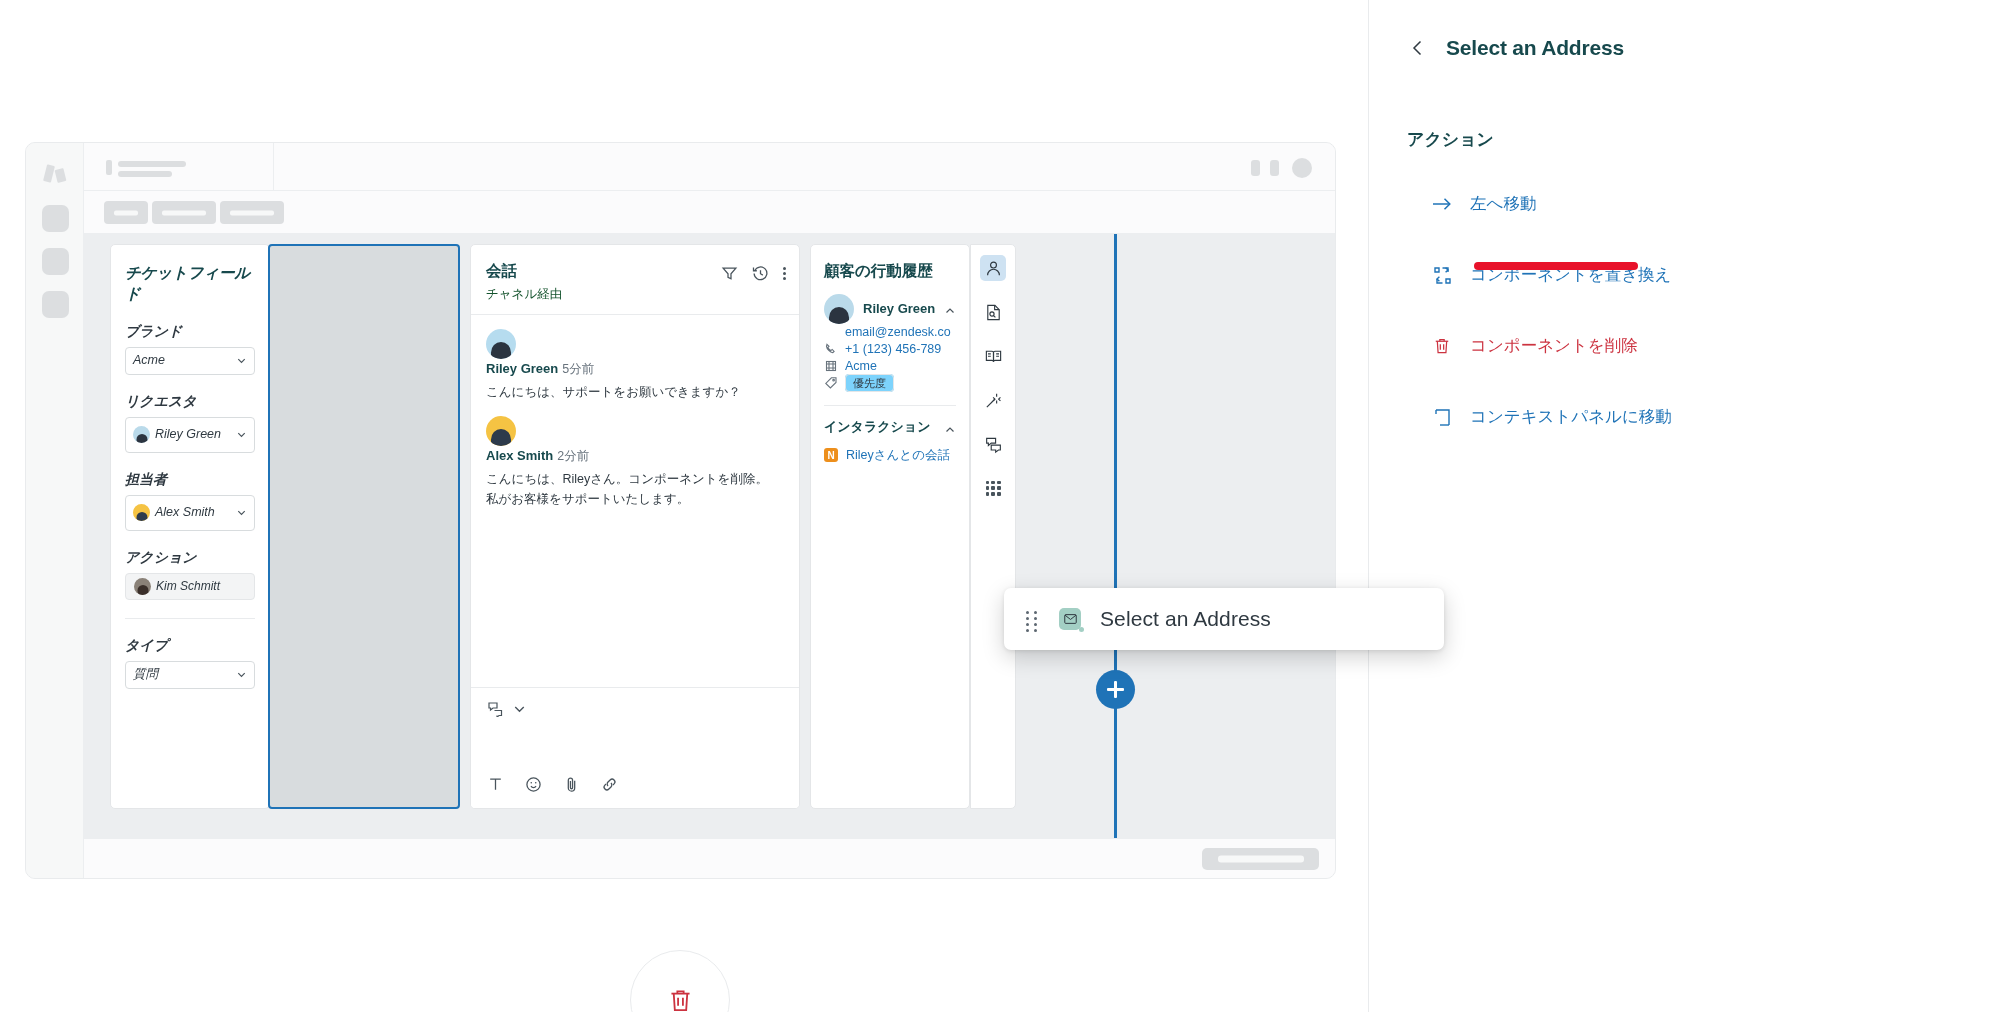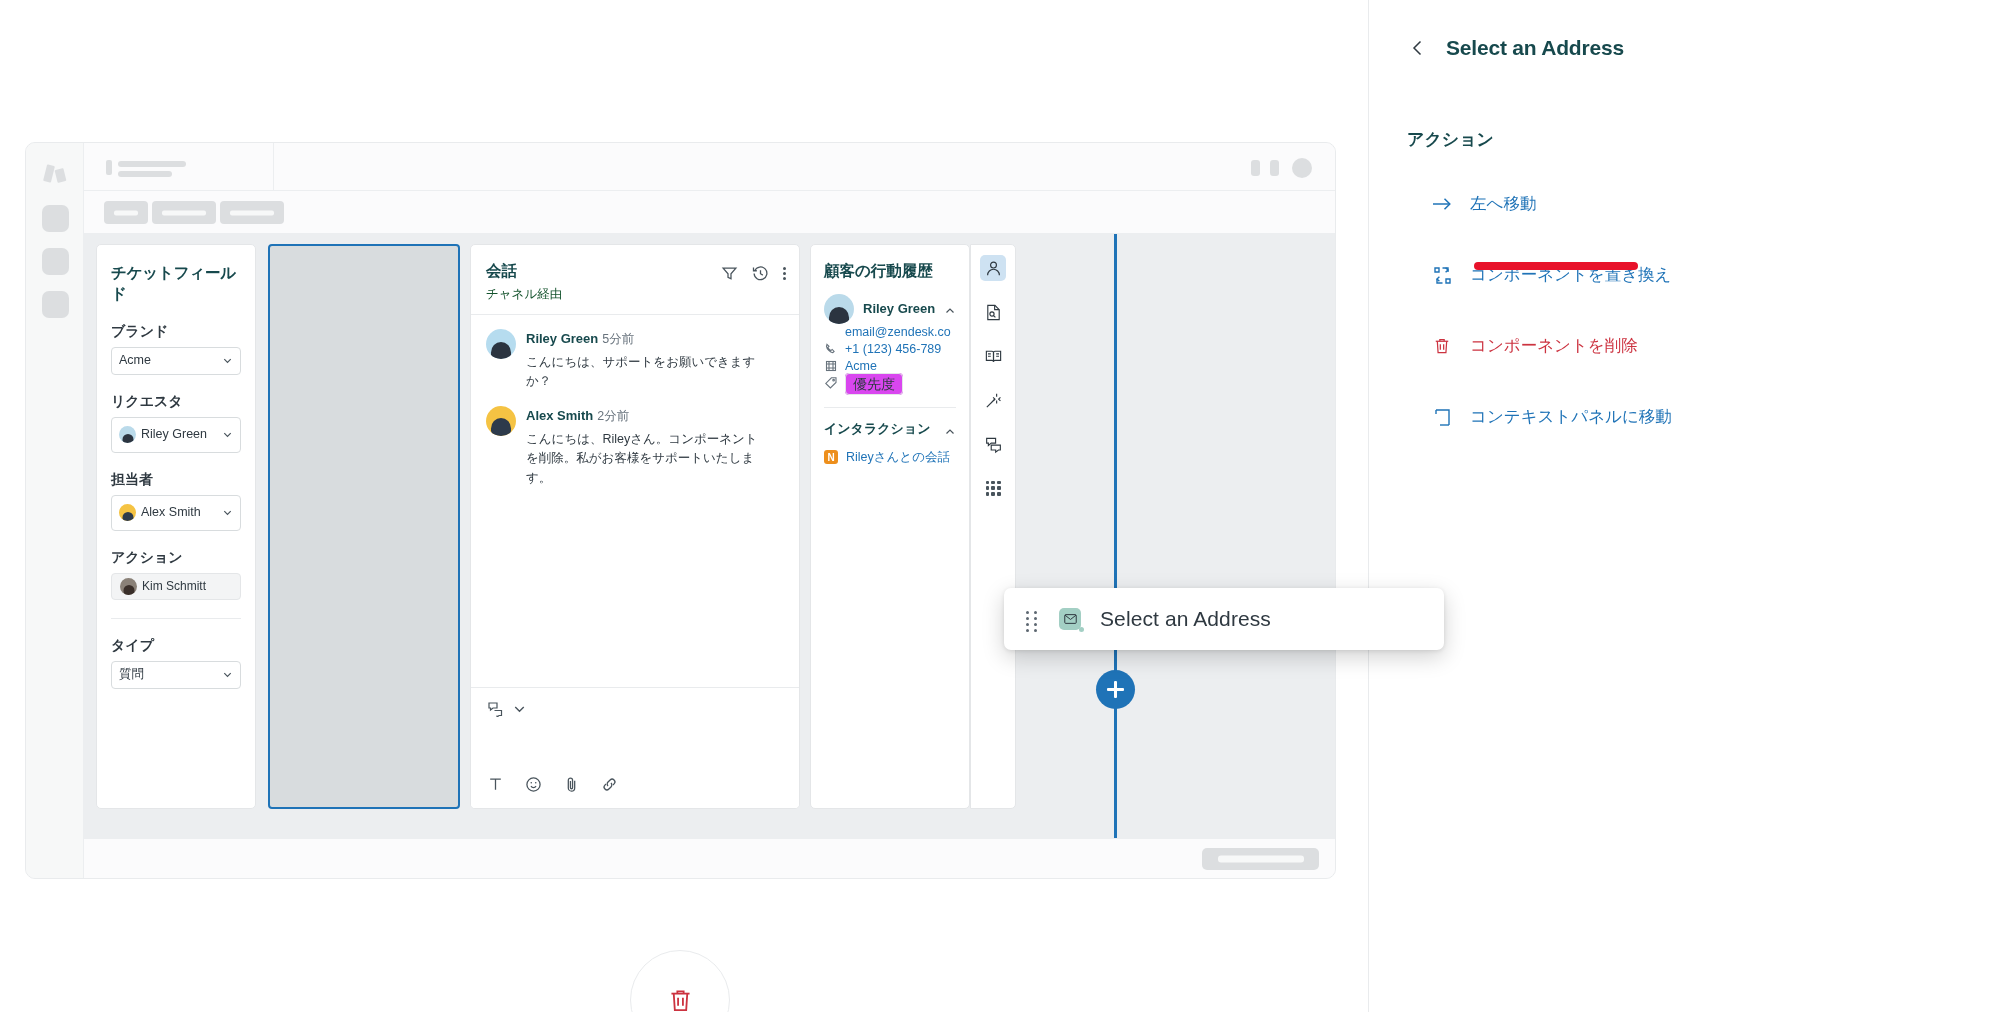--- a/index.html
+++ b/index.html
@@ -86,21 +86,21 @@
     background:#eceef0;
     padding:10px 12px;
   }
 
   .panel {
     position:absolute; top:10px;
     background:#fff; border:1px solid #e4e6e8; border-radius:5px;
   }
 
   
-  .p-fields { left:12px; width:160px; height:565px; padding:18px 14px 0 14px; }
+  .p-fields { left:26px; width:160px; height:565px; padding:18px 14px 0 14px;font-style:italic; }
   .fields-title { font-size:15.5px; font-weight:700; color:#17494d; line-height:1.35; letter-spacing:-.2px;}
   .field-label { font-size:14px; color:#2f3941; font-weight:600; margin-top:18px; }
   .field-ctrl {
     margin-top:6px; height:28px; border:1px solid #d8dcde; border-radius:4px;
     display:flex; align-items:center; padding:0 7px; font-size:12.5px; color:#2f3941;
     justify-content:space-between; background:#fff;
   }
   .field-ctrl .txt { line-height:1.1; }
   .field-ctrl.two { height:36px; }
   .chev { width:11px; height:11px; flex:0 0 auto; }
@@ -137,21 +137,21 @@
   .conv-head { padding:16px 15px 11px 15px; border-bottom:1px solid #e9ebed; position:relative;}
   .conv-title { font-size:15.5px; font-weight:700; color:#17494d; }
   .conv-sub { font-size:12.5px; color:#14532d; margin-top:4px; }
   .conv-actions { position:absolute; right:12px; top:20px; display:flex; gap:14px; align-items:center;}
   .icon-btn { width:17px; height:17px; color:#49545c; display:block;}
   .icon-btn svg{display:block;}
   .kebab { width:4px; height:17px; position:relative;}
   .kebab i { position:absolute; left:0; width:3px; height:3px; border-radius:50%; background:#49545c;}
   .kebab i:nth-child(1){top:2px;} .kebab i:nth-child(2){top:7px;} .kebab i:nth-child(3){top:12px;}
 
-  .msg { display:flex; padding:14px 30px 0 15px; }
+  .msg { display:flex; padding:14px 30px 0 15px;flex-direction:column; }
   .avatar-m { width:30px; height:30px; border-radius:50%; flex:0 0 auto; margin-right:10px;
               position:relative; overflow:hidden; background:#b6dcef;}
   .avatar-m.amber { background:#f5c343; }
   .avatar-m::after{
     content:""; position:absolute; left:50%; top:42%; transform:translateX(-50%);
     width:20px; height:21px; border-radius:50% 50% 42% 42%; background:#2b3440;
   }
   .avatar-m.amber::after{ background:#2d3a4b; }
   .msg-body { flex:1 1 auto; min-width:0;}
   .msg-name { font-size:13px; font-weight:700; color:#17494d;}
@@ -172,22 +172,22 @@
   .avatar-c { width:30px; height:30px; border-radius:50%; background:#badaea;
               position:relative; overflow:hidden; flex:0 0 auto; margin-right:9px;}
   .avatar-c::after{content:""; position:absolute; left:50%; top:42%; transform:translateX(-50%);
     width:20px; height:21px; border-radius:50% 50% 42% 42%; background:#2b3440;}
   .cust-name { font-size:13px; font-weight:700; color:#17494d; line-height:1.25; flex:1 1 auto;}
   .caret-up { width:12px; height:12px; color:#49545c; flex:0 0 auto;}
   .cust-row { display:flex; align-items:flex-start; font-size:12.5px; color:#1f73b7; }
   .cust-row .ri { width:14px; height:14px; flex:0 0 auto; margin-right:7px; color:#68737d; margin-top:1px;}
   .cust-row .rv { line-height:1.35; }
   .cust-row.email { padding-left:21px; white-space:nowrap; }
-  .tag-pill { background:#d946ef; border:1px solid #e4e6e8; border-radius:4px; padding:2px 7px;
-              font-size:14px; color:#2f3941;}
+  .tag-pill { background:#7dd3fc; border:1px solid #e4e6e8; border-radius:4px; padding:2px 7px;
+              font-size:11px; color:#2f3941;}
   .sect-div { height:1px; background:#e9ebed; margin:14px 0 0 0;}
   .sect-head { display:flex; align-items:center; margin-top:13px;}
   .sect-head .st { font-size:13px; font-weight:700; color:#17494d; flex:1 1 auto; line-height:1.3;}
   .inter-row { display:flex; align-items:flex-start; margin-top:11px; }
   .badge-n { width:14px; height:14px; border-radius:3px; background:#ed8f1c; color:#fff;
              font-size:10px; font-weight:700; display:flex; align-items:center; justify-content:center;
              flex:0 0 auto; margin-right:8px; margin-top:1px;}
   .inter-row .iv { font-size:12.5px; color:#1f73b7; line-height:1.4;}
 
   

